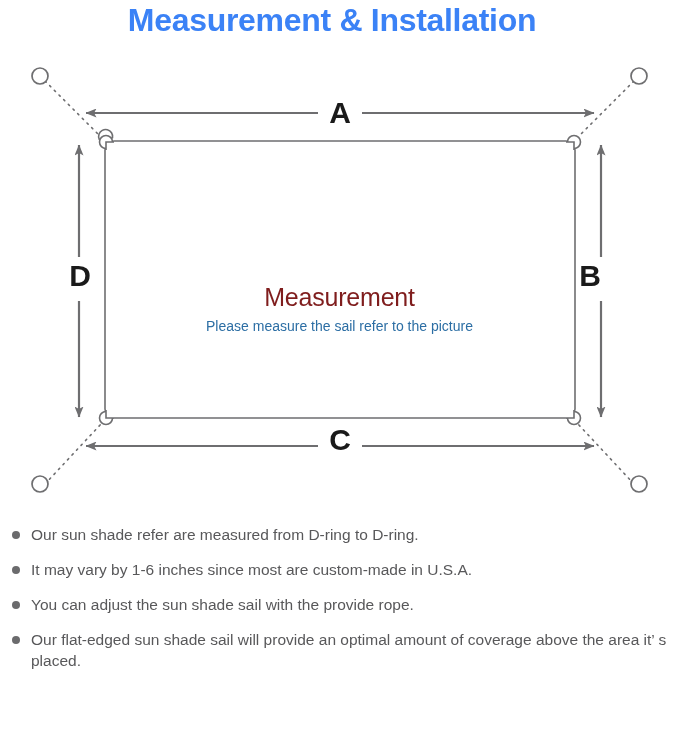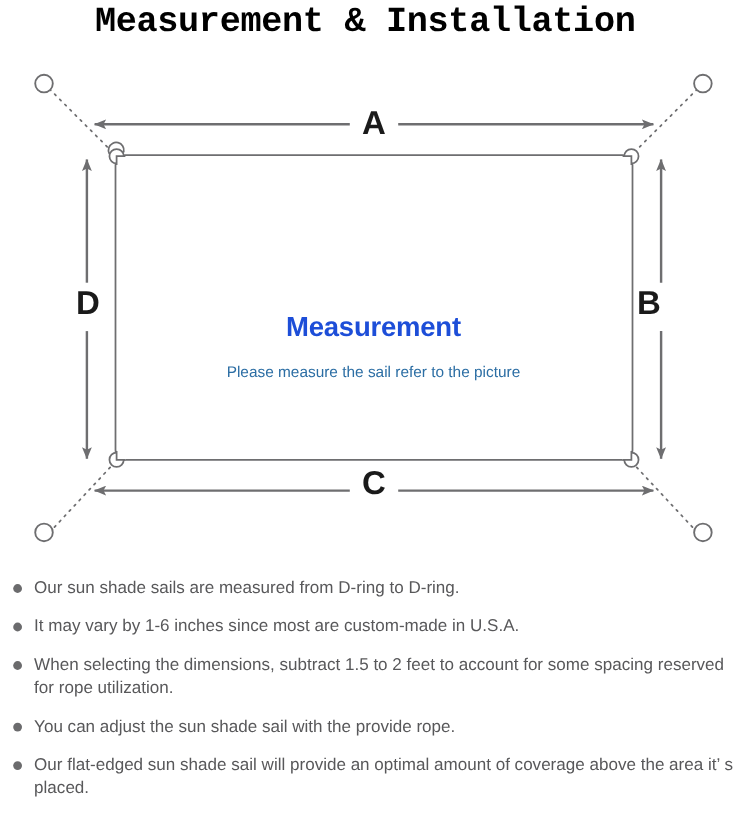--- a/index.html
+++ b/index.html
@@ -16,25 +16,25 @@
     -webkit-font-smoothing: antialiased;
   }
 
   
   .title {
     position: absolute;
     left: 0;
     top: 0px;
     width: 664px;
     text-align: center;
-    font-family: Liberation Mono, monospace;
+    font-family: Liberation Sans, sans-serif;
     font-size: 32px;
     font-weight: bold;
     letter-spacing: -0.3px;
-    color: #000000;
+    color: #3b82f6;
     line-height: 40px;
     white-space: nowrap;
   }
 
   
   .diagram {
     position: absolute;
     left: 0;
     top: 45px;
     width: 679px;
@@ -47,32 +47,32 @@
   .center-label {
     position: absolute;
     left: 0;
     top: 236px;
     width: 679px;
     text-align: center;
     pointer-events: none;
   }
   .center-title {
     font-size: 25px;
-    font-weight: bold;
-    color: #1d4ed8;
+    font-weight: normal;
+    color: #7f1d1d;
     line-height: 32px;
     letter-spacing: -0.2px;
     white-space: nowrap;
   }
   .center-sub {
     font-size: 14px;
     font-weight: normal;
     color: #2c6ea4;
     line-height: 22px;
-    margin-top: 14px;
+    margin-top: 2px;
     white-space: nowrap;
     text-align: center;
   }
 
   .dim-letter {
     position: absolute;
     font-family: "Liberation Sans", "DejaVu Sans", sans-serif;
     font-size: 30px;
     font-weight: bold;
     color: #1a1a1a;
@@ -195,32 +195,28 @@
     <div class="center-title">Measurement</div>
     <div class="center-sub">Please measure the sail refer to the picture</div>
   </div>
 
 </div>
 
 <div class="bullets">
 
   <div class="bullet-row">
     <span class="bullet-dot"></span>
-    <span>Our sun shade sails are measured from D-ring to D-ring.</span>
+    <span>Our sun shade refer are measured from D-ring to D-ring.</span>
   </div>
 
   <div class="bullet-row">
     <span class="bullet-dot"></span>
     <span>It may vary by 1-6 inches since most are custom-made in U.S.A.</span>
   </div>
 
-  <div class="bullet-row">
-    <span class="bullet-dot"></span>
-    <span>When selecting the dimensions, subtract 1.5 to 2 feet to account for some spacing reserved for rope utilization.</span>
-  </div>
 
   <div class="bullet-row">
     <span class="bullet-dot"></span>
     <span>You can adjust the sun shade sail with the provide rope.</span>
   </div>
 
   <div class="bullet-row">
     <span class="bullet-dot"></span>
     <span>Our flat-edged sun shade sail will provide an optimal amount of coverage above the area it’ s placed.</span>
   </div>

